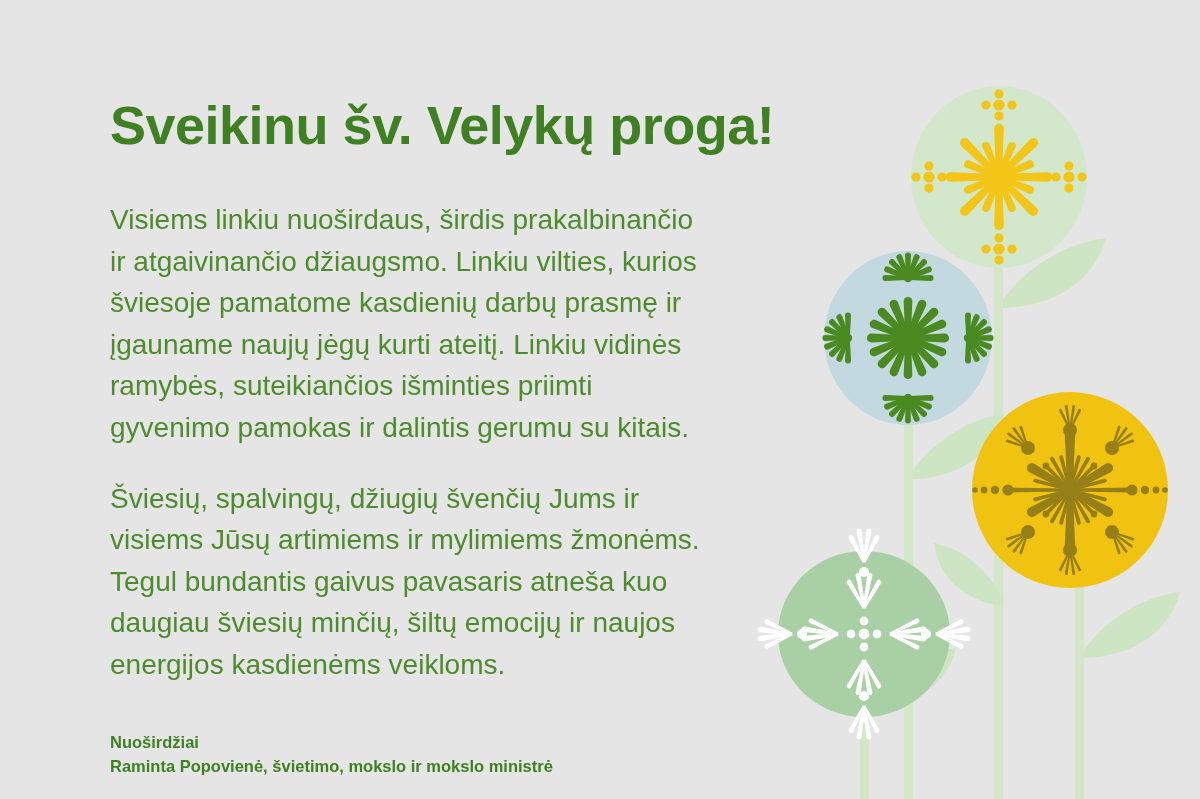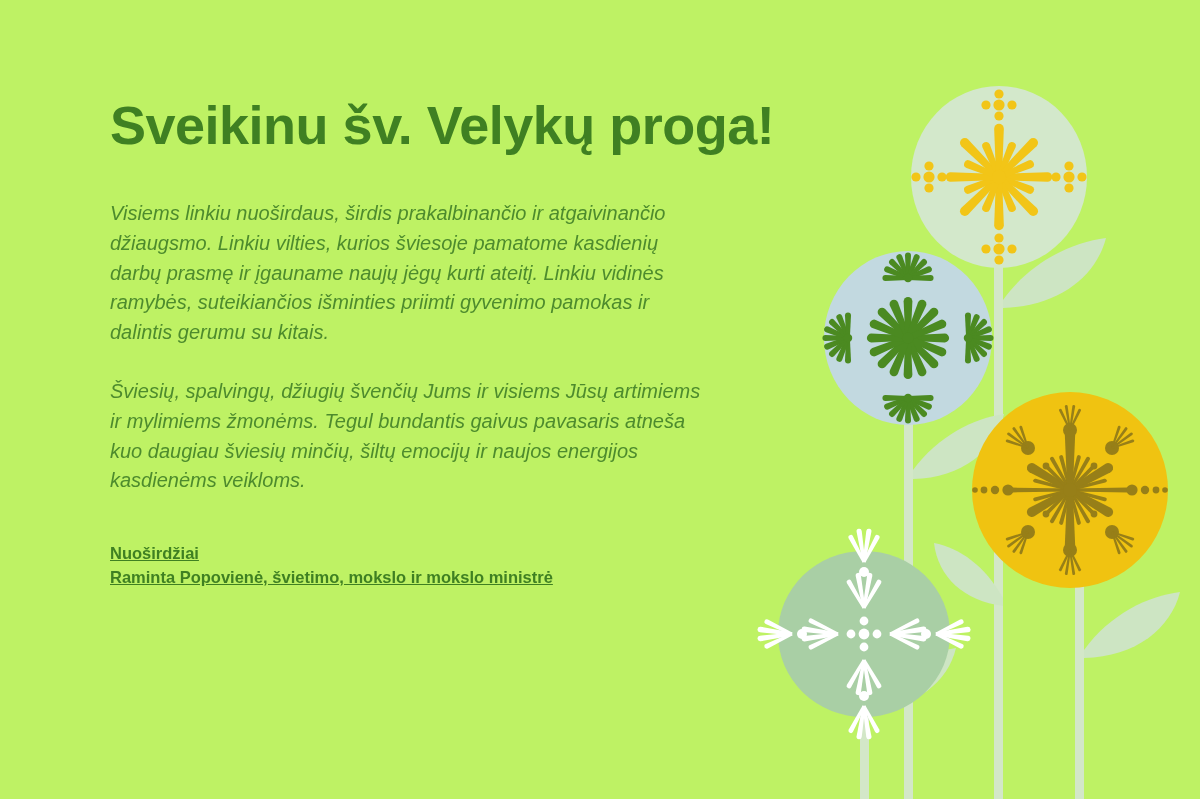--- a/index.html
+++ b/index.html
@@ -9,21 +9,21 @@
   body {
     width: 1200px;
     height: 799px;
     overflow: hidden;
     font-family: "Liberation Sans", sans-serif;
   }
   .card {
     position: relative;
     width: 1200px;
     height: 799px;
-    background: #bef264;
+    background: #e5e5e5;
     overflow: hidden;
   }
 
   
   .art {
     position: absolute;
     top: 0;
     left: 0;
     width: 1200px;
     height: 799px;
@@ -40,34 +40,32 @@
   .title {
     font-size: 54px;
     font-weight: bold;
     color: #3f8022;
     letter-spacing: -0.5px;
     line-height: 1.1;
     margin: 0 0 44px 0;
     white-space: nowrap;
   }
   .para {
-    font-size: 20px;
+    font-size: 28px;
     line-height: 1.48;
     color: #4d8b2d;
     margin: 0 0 30px 0;
     max-width: 600px;
-    font-style: italic;
   }
   .sign {
     margin-top: 46px;
     font-size: 16.5px;
     font-weight: bold;
     color: #3f8022;
     line-height: 1.45;
-    text-decoration: underline;
   }
   .sign div { white-space: nowrap; }
 </style>
 </head>
 <body>
 
 <div class="card">
 
   <svg class="art" viewBox="0 0 1200 799" width="1200" height="799" xmlns="http://www.w3.org/2000/svg">
 

